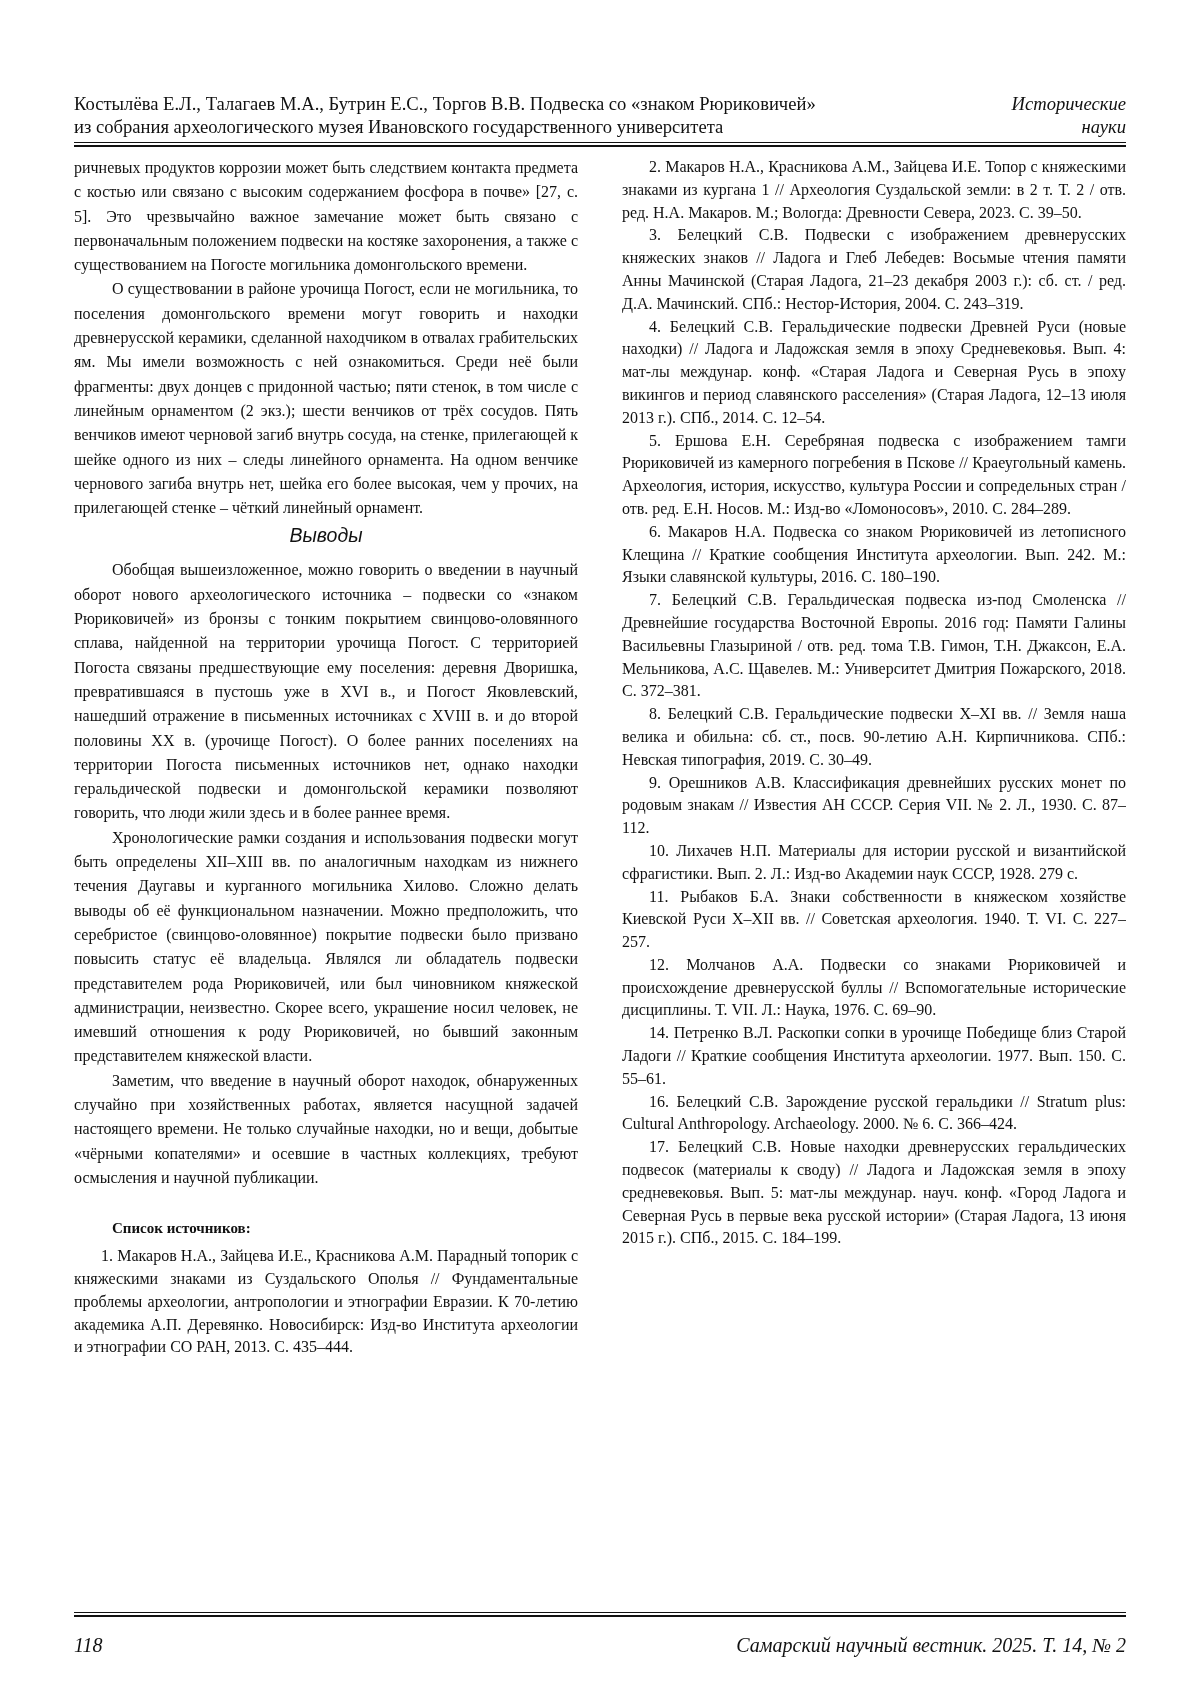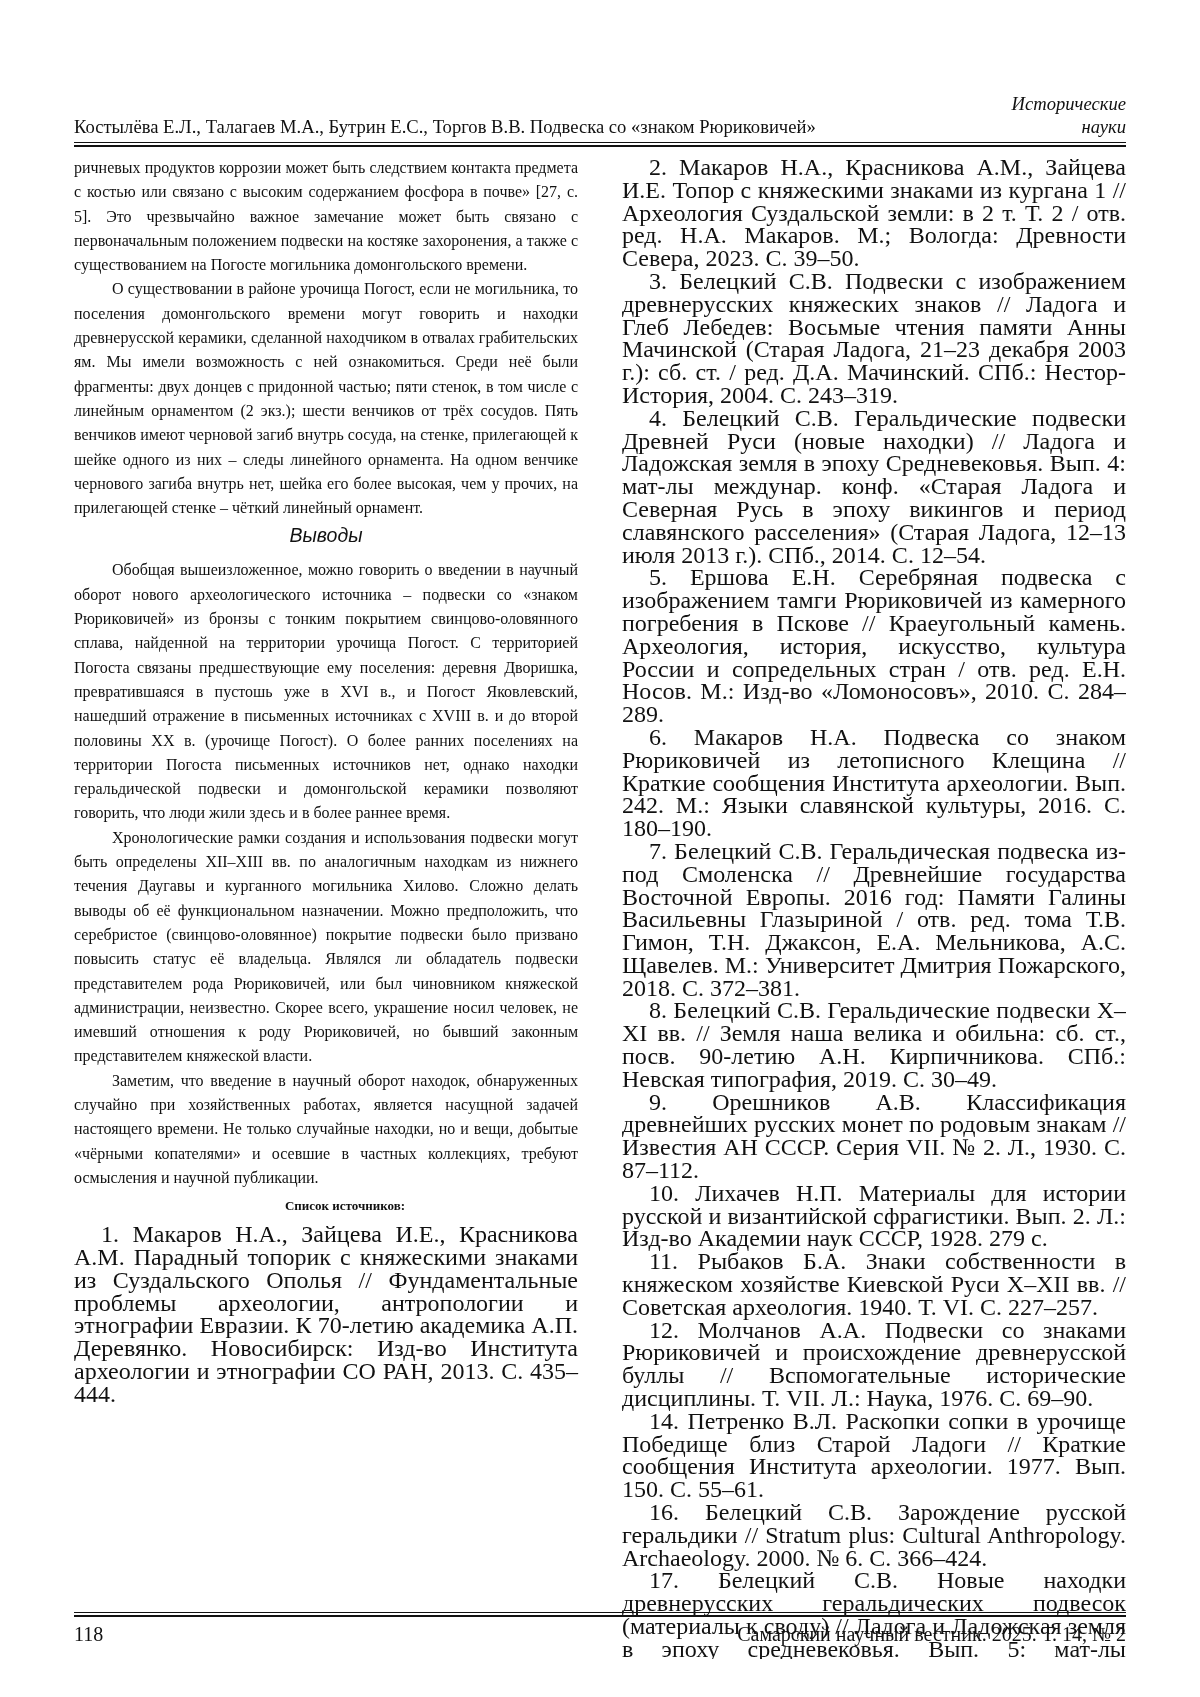--- a/index.html
+++ b/index.html
@@ -52,55 +52,57 @@
   .h-conclusions {
     font-family: "Liberation Sans", "DejaVu Sans", sans-serif;
     font-style: italic;
     font-size: 19.5px;
     text-align: center;
     margin: 3px 0 11px 0;
     line-height: 24px;
   }
   .h-sources {
     font-weight: bold;
-    font-size: 13px;
+    font-size: 15px;
     line-height: 26px;
     text-indent: 38px;
-    margin: 3px 0 4px 0;
-    text-align: center;
+    margin: 25px 0 4px 0;
+    text-align: left;
   }
   p.ref {
     margin: 0;
-    font-size: 24px;
+    font-size: 16px;
     line-height: 22.8px;
     text-indent: 27px;
   }
   .footer {
     position: absolute;
     left: 74px;
     right: 74px;
     top: 1612px;
   }
   .footer .double-rule { margin: 0; }
   .footer-row {
     display: flex;
     justify-content: space-between;
-    margin-top: 5px;
+    margin-top: 16px;
     font-size: 20px;
     line-height: 24px;
+    font-style: italic;
   }
 </style>
 </head>
 <body>
 
 <div class="page">
 
   <div class="header">
     <div class="header-left">
       <div>Костылёва Е.Л., Талагаев М.А., Бутрин Е.С., Торгов В.В. Подвеска со «знаком Рюриковичей»</div>
+      <div>из собрания археологического музея Ивановского государственного университета</div>
     </div>
     <div class="header-right">
       <div>Исторические</div>
       <div>науки</div>
     </div>
   </div>
 
   <div class="double-rule"></div>
 
   <div class="columns">

